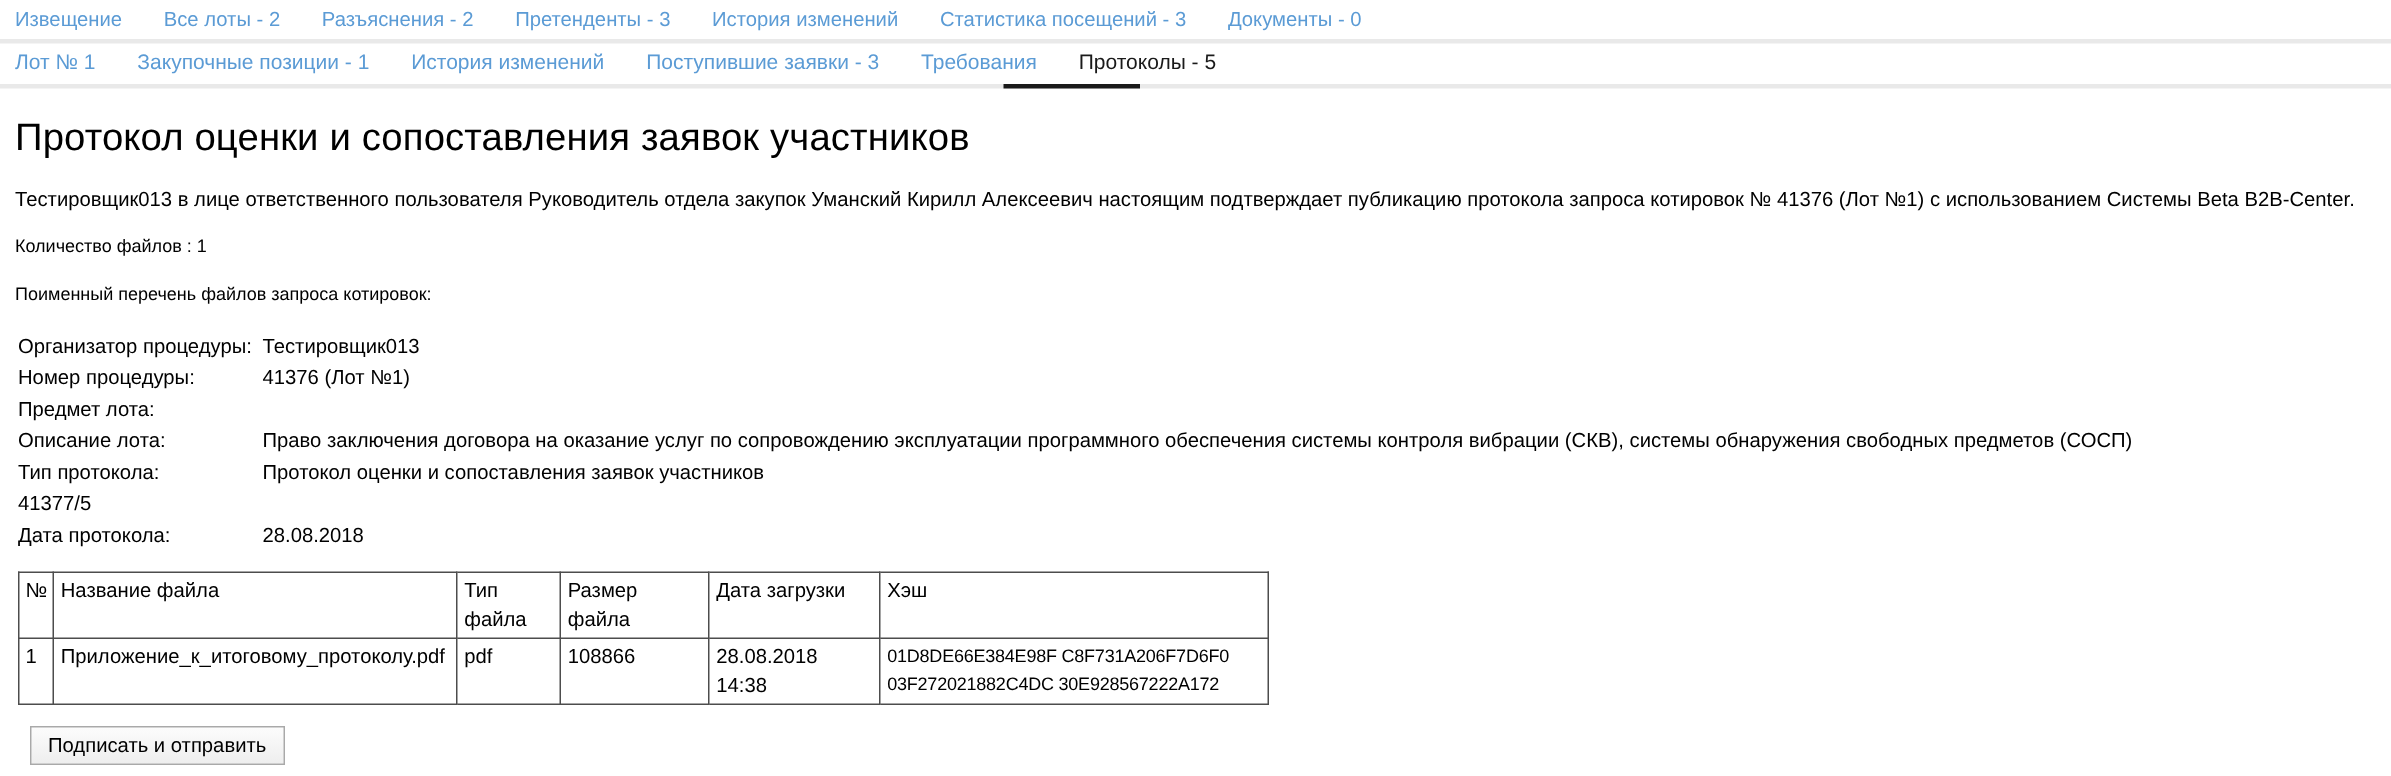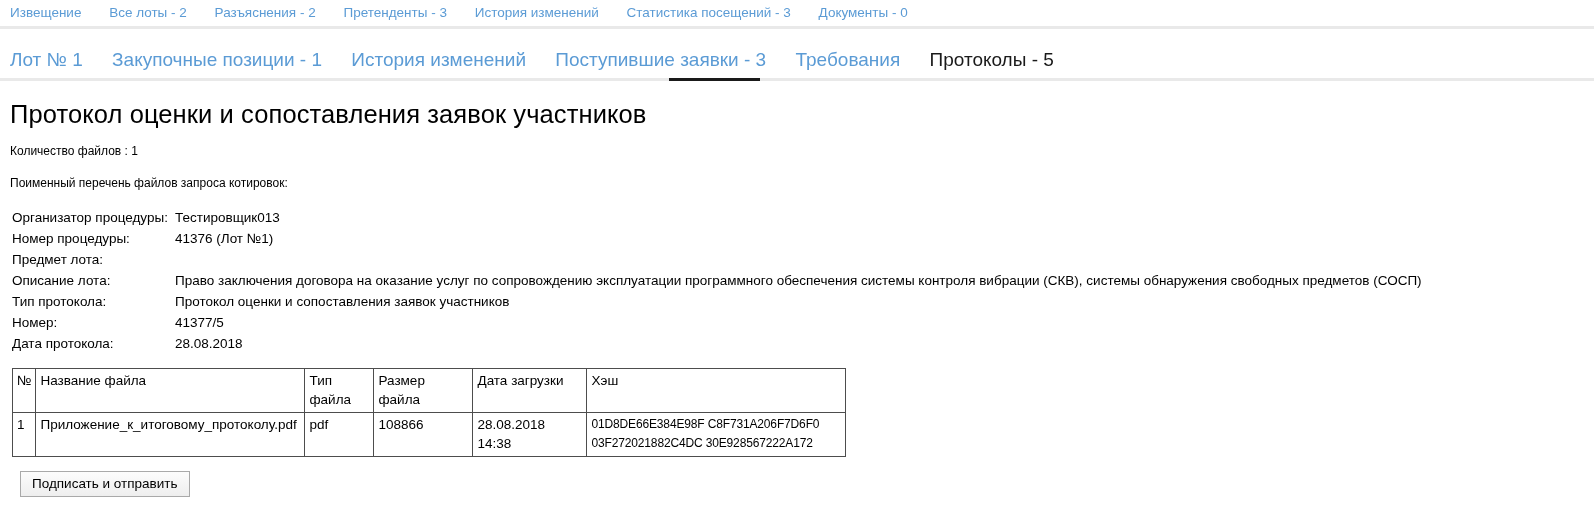--- a/index.html
+++ b/index.html
@@ -29,23 +29,23 @@
   }
 
   .divider {
     height: 3px;
     background: #e9e9e9;
     margin: 0;
   }
 
   .nav-secondary-wrap {
     position: relative;
-    padding: 20px 0 7px 10px;
+    padding: 4px 0 7px 10px;
     white-space: nowrap;
-    font-size: 19px;
+    font-size: 14px;
   }
   .nav-secondary-wrap a {
     color: #5b9bd5;
     text-decoration: none;
     margin-right: 24px;
   }
   .nav-secondary-wrap a.active {
     color: #1a1a1a;
     font-weight: normal;
     margin-right: 0;
@@ -170,20 +170,21 @@
   <a href="#" class="active">Протоколы - 5</a>
 </div>
 <div class="divider-row2">
   <div class="active-underline"></div>
 </div>
 
 <div class="content">
 
   <h1 class="page-title">Протокол оценки и сопоставления заявок участников</h1>
 
+  <p class="intro">Тестировщик013 в лице ответственного пользователя Руководитель отдела закупок Уманский Кирилл Алексеевич настоящим подтверждает публикацию протокола запроса котировок № 41376 (Лот №1) с использованием Системы Beta B2B-Center.</p>
 
   <p class="files-count">Количество файлов : 1</p>
 
   <p class="files-list-title">Поименный перечень файлов запроса котировок:</p>
 
   <div class="detail-rows">
     <div class="detail-row">
       <div class="detail-label">Организатор процедуры:</div>
       <div class="detail-value">Тестировщик013</div>
     </div>
@@ -196,21 +197,20 @@
     </div>
     <div class="detail-row">
       <div class="detail-label">Описание лота:</div>
       <div class="detail-value">Право заключения договора на оказание услуг по сопровождению эксплуатации программного обеспечения системы контроля вибрации (СКВ), системы обнаружения свободных предметов (СОСП)</div>
     </div>
     <div class="detail-row">
       <div class="detail-label">Тип протокола:</div>
       <div class="detail-value">Протокол оценки и сопоставления заявок участников</div>
     </div>
     <div class="detail-row">
-      <div class="detail-label">Номер:</div>
       <div class="detail-value">41377/5</div>
     </div>
     <div class="detail-row">
       <div class="detail-label">Дата протокола:</div>
       <div class="detail-value">28.08.2018</div>
     </div>
   </div>
 
   <table class="files-table">
     <colgroup>

